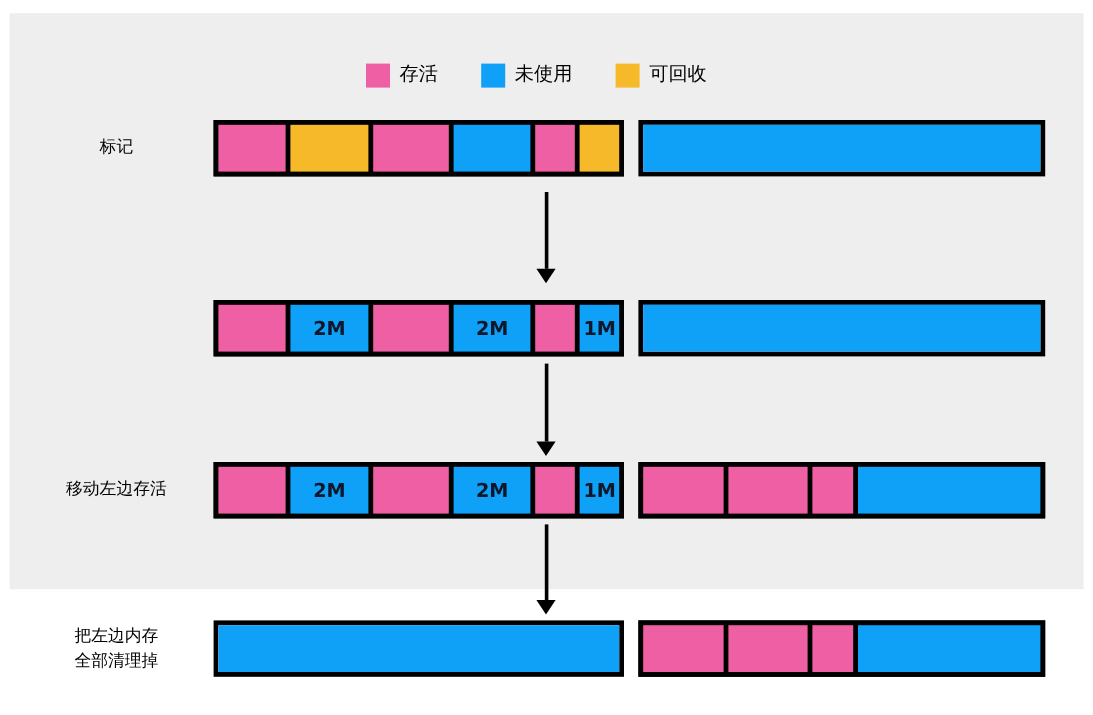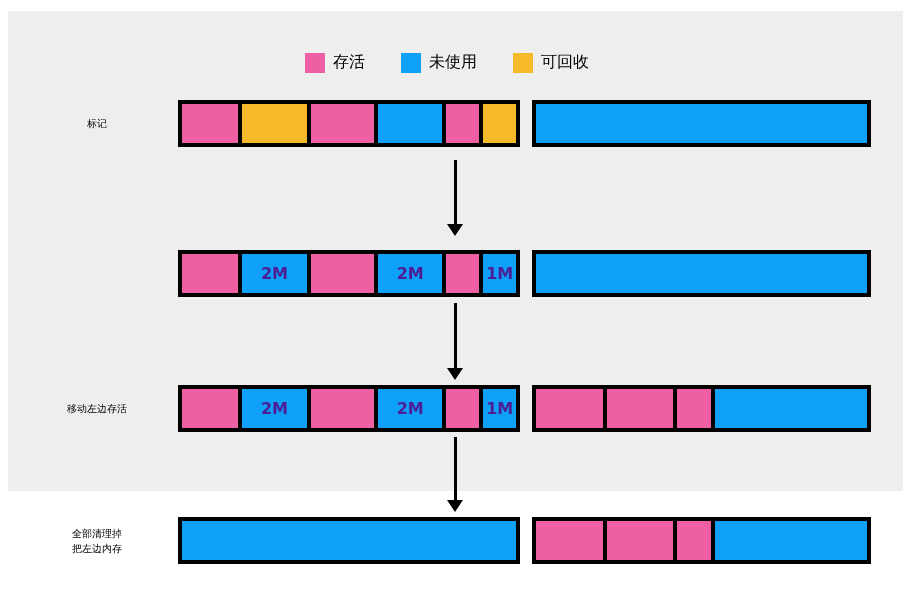--- a/index.html
+++ b/index.html
@@ -25,32 +25,32 @@
   .legend-label { font-size: 16px; color: #000; white-space: nowrap; }
   
   .row { position: absolute; left: 0; width: 895px; height: 47px; }
   .row:nth-child(1) { top: 89px; }
   .row:nth-child(2) { top: 239px; }
   .row:nth-child(3) { top: 374px; padding-left: 31px; }
   .row:nth-child(4) { top: 506px; }
   .row-label {
     position: absolute; left: 8px; top: 0; width: 162px; height: 47px;
     display: flex; flex-direction: column; justify-content: center;
-    text-align: center; font-size: 10px; line-height: 1.5; color: #000;
+    text-align: center; font-size: 14px; line-height: 1.5; color: #000;
   }
   .bar {
     position: absolute; top: 0; height: 47px;
     background: #000; border: 4px solid #000;
     display: flex; gap: 4px;
   }
   .bar-left  { left: 170px; width: 342px; }
   .bar-right { left: 524px; width: 339px; }
   .seg {
     display: flex; align-items: center; justify-content: center;
-    font-weight: bold; font-size: 16px; color: #4c1d95;
+    font-weight: bold; font-size: 16px; color: #0f172a;
     min-width: 0;
   }
   
   .arrow {
     position: absolute; left: 436px; width: 22px;
     display: flex; flex-direction: column; align-items: center;
   }
   .arrow-a { top: 149px; height: 76px; }
   .arrow-b { top: 292px; height: 77px; }
   .arrow-c { top: 426px; height: 75px; }
@@ -129,22 +129,22 @@
     <div class="bar bar-right">
           <div class="seg" style="flex: 70 1 0%; background: rgb(238, 95, 164);"></div>
           <div class="seg" style="flex: 70 1 0%; background: rgb(238, 95, 164);"></div>
           <div class="seg" style="flex: 35 1 0%; background: rgb(238, 95, 164);"></div>
           <div class="seg" style="flex: 160 1 0%; background: rgb(15, 160, 248);"></div>
         </div>
   </div>
 
   <div class="row">
     <div class="row-label">
+          <div>把左边内存</div>
           <div>全部清理掉</div>
-          <div>把左边内存</div>
         </div>
     <div class="bar bar-left">
           <div class="seg" style="flex: 330 1 0%; background: rgb(15, 160, 248);"></div>
         </div>
     <div class="bar bar-right">
           <div class="seg" style="flex: 70 1 0%; background: rgb(238, 95, 164);"></div>
           <div class="seg" style="flex: 70 1 0%; background: rgb(238, 95, 164);"></div>
           <div class="seg" style="flex: 35 1 0%; background: rgb(238, 95, 164);"></div>
           <div class="seg" style="flex: 160 1 0%; background: rgb(15, 160, 248);"></div>
         </div>

